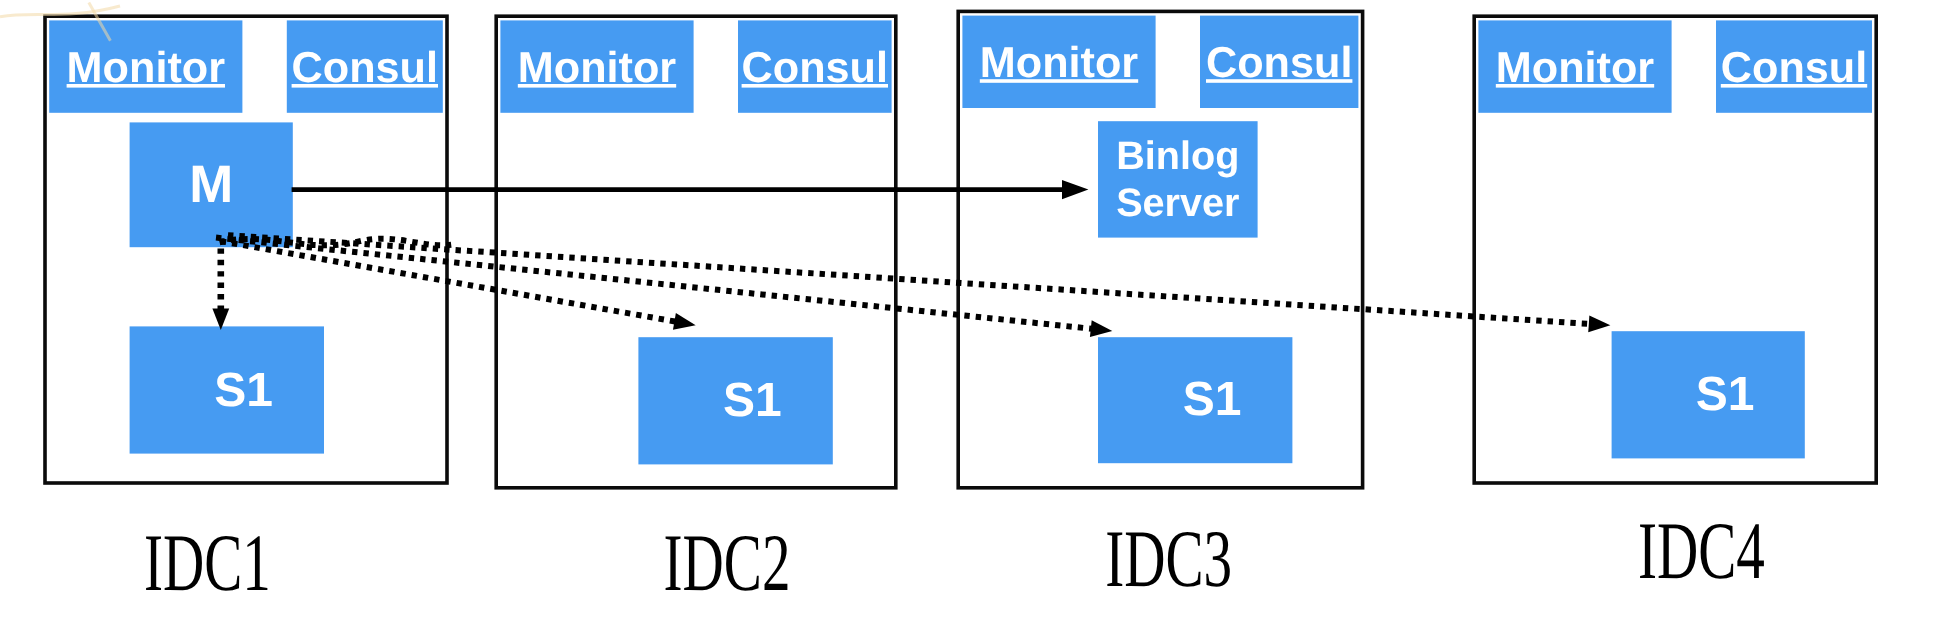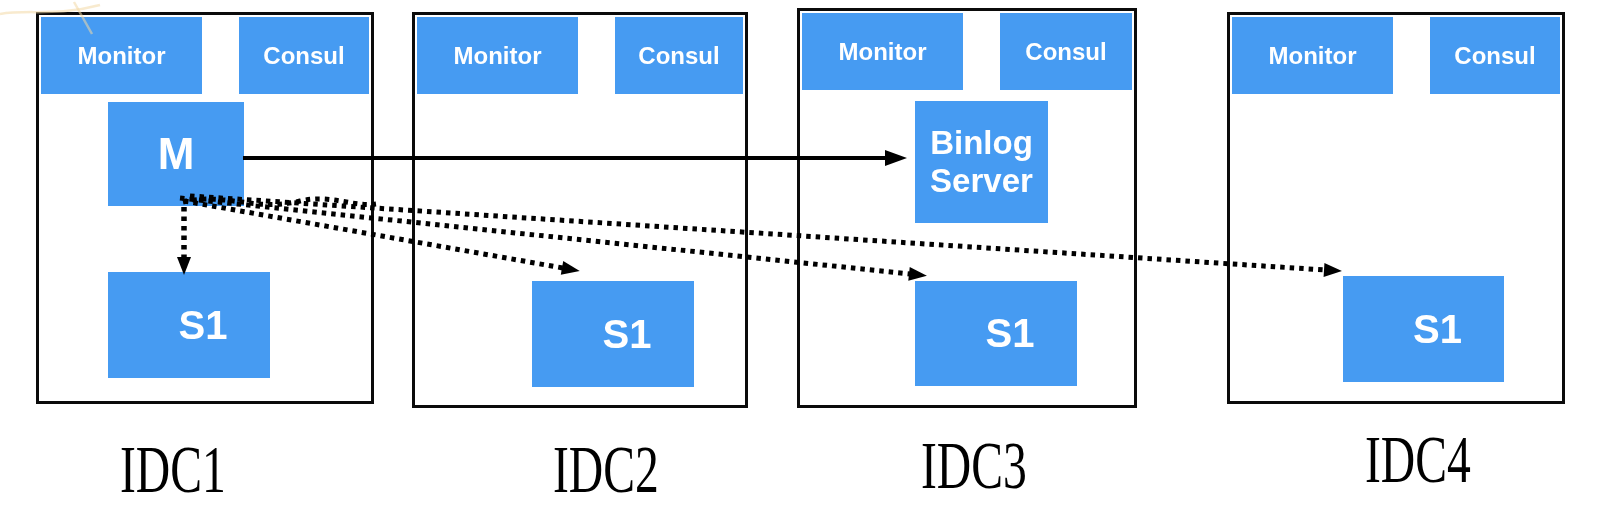--- a/index.html
+++ b/index.html
@@ -11,36 +11,36 @@
     position:absolute; background:#ffffff; border:3px solid #0b0b0b; box-sizing:border-box;
   }
   .idc--1{left:36px;  top:12px; width:338px; height:392px;}
   .idc--2{left:412px; top:12px; width:336px; height:396px;}
   .idc--3{left:797px; top:8px;  width:340px; height:400px;}
   .idc--4{left:1227px;top:12px; width:338px; height:392px;}
 
   .chip{
     position:absolute; top:2px; height:77px; background:#469bf2;
     display:flex; align-items:center; justify-content:center;
-    color:#ffffff; font-weight:bold; font-size:24px; letter-spacing:0px;
+    color:#ffffff; font-weight:bold; font-size:36px; letter-spacing:0px;text-decoration:underline;
   }
   .chip-monitor{left:2px; width:161px;}
   .chip-consul{left:176px; right:2px;margin-left:24px;}
 
   .node{
     position:absolute; background:#469bf2; color:#ffffff; font-weight:bold;
     display:flex; align-items:center; justify-content:center; text-align:center;
   }
   .m-node  {left:69px;  top:87px;  width:136px; height:104px; font-size:44px;}
   .s1-node {font-size:40px;padding-left:28px;}
   .s1--1{left:69px;  top:257px; width:134px; height:106px;}
   .s1--2{left:117px; top:266px; width:134px; height:106px;}
   .s1--3{left:115px; top:270px; width:134px; height:105px;}
   .s1--4{left:113px; top:261px; width:133px; height:106px;}
-  .binlog-node{left:115px; top:90px; width:133px; height:122px; font-size:33px; line-height:1.16;}
+  .binlog-node{left:115px; top:90px; width:133px; height:97px; font-size:33px; line-height:1.16;}
 
   .idc-label{
     position:absolute; color:#000000; font-family:"Liberation Serif","DejaVu Serif",serif;
     font-size:68px; line-height:1.2; transform:scaleX(0.70); transform-origin:left top;
     white-space:nowrap; z-index:3;
   }
   .lbl--1{left:120px;  top:429px;}
   .lbl--2{left:553px;  top:429px;}
   .lbl--3{left:921px;  top:425px;}
   .lbl--4{left:1365px; top:419px;}

